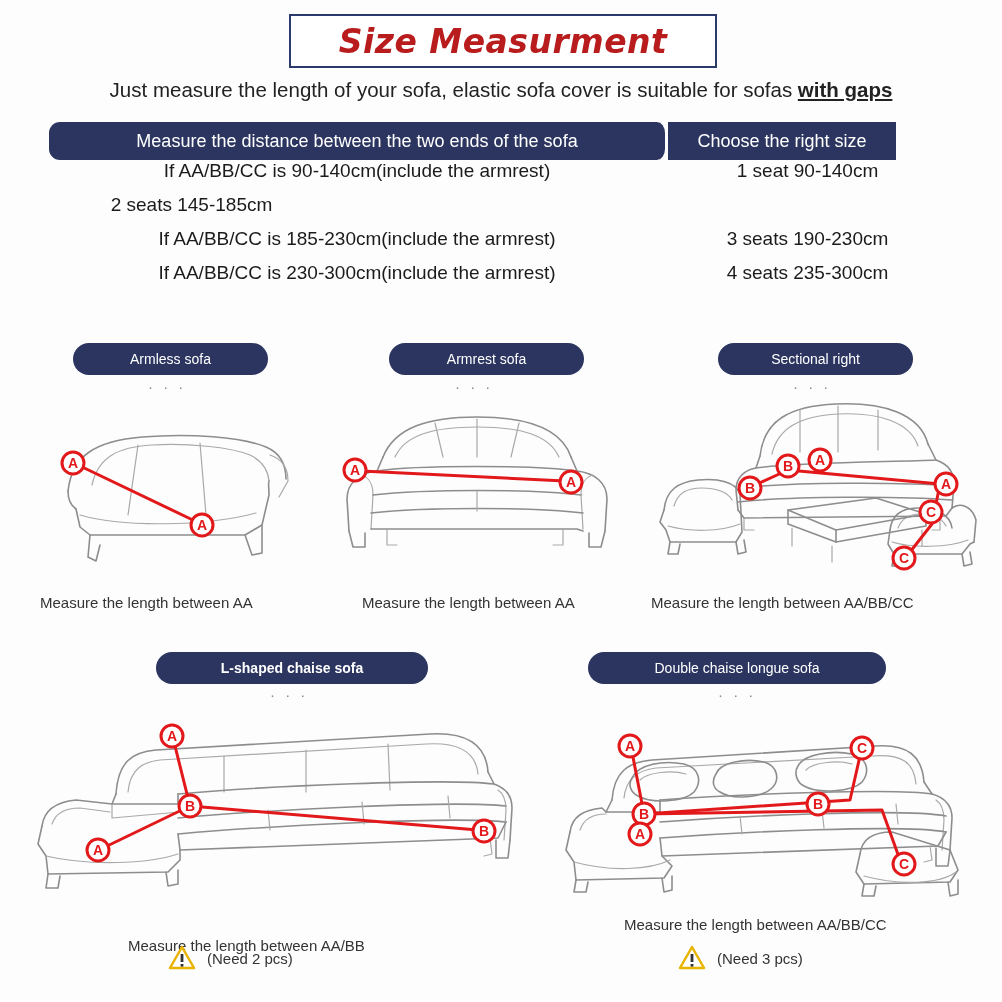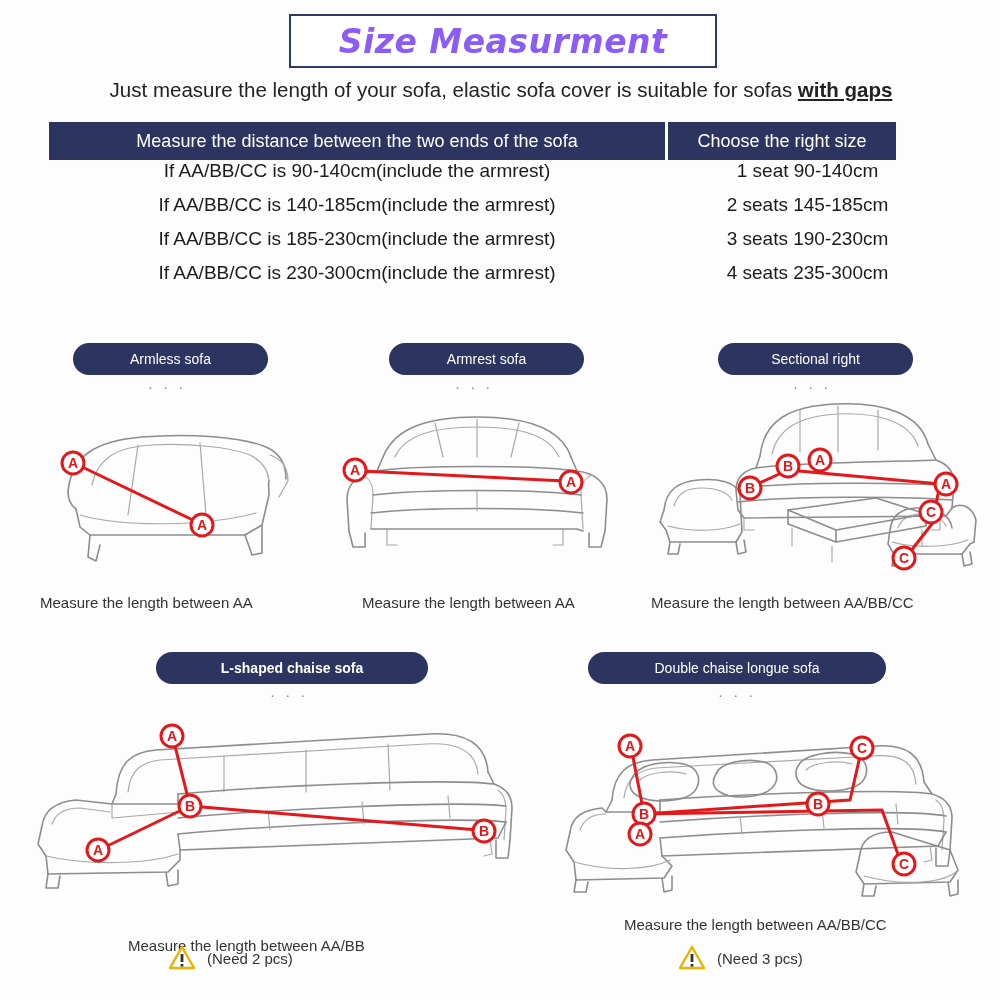--- a/index.html
+++ b/index.html
@@ -33,21 +33,21 @@
     background: #ffffff;
     display: flex;
     align-items: center;
     justify-content: center;
   }
   .title-text {
     font-family: "DejaVu Sans", sans-serif;
     font-weight: bold;
     font-style: italic;
     font-size: 33px;
-    color: #8b5cf6;
+    color: #b91c1c;
     letter-spacing: 0.5px;
   }
 
   .subtitle {
     position: absolute;
     left: 0;
     top: 78px;
     width: 1002px;
     text-align: center;
     font-size: 20.5px;
@@ -70,21 +70,21 @@
     height: 38px;
   }
   .th {
     background: #2b3560;
     color: #ffffff;
     font-size: 18px;
     display: flex;
     align-items: center;
     justify-content: center;
   }
-  .th.left { width: 616px; border-right: 3px solid #ffffff; }
+  .th.left { width: 616px; border-right: 3px solid #ffffff; border-radius: 11px; }
   .th.right { width: 228px; }
 
   .trow {
     display: flex;
     height: 34px;
     align-items: flex-start;
   }
   .td {
     font-size: 19px;
     color: #1b1b1b;
@@ -187,21 +187,20 @@
   <div class="table">
     <div class="thead">
       <div class="th left">Measure the distance between the two ends of the sofa</div>
       <div class="th right">Choose the right size</div>
     </div>
     <div class="trow">
       <div class="td left">If AA/BB/CC is 90-140cm(include the armrest)</div>
       <div class="td right">1 seat 90-140cm</div>
     </div>
     <div class="trow">
-      <div class="td left">If AA/BB/CC is 140-185cm(include the armrest)</div>
       <div class="td right">2 seats 145-185cm</div>
     </div>
     <div class="trow">
       <div class="td left">If AA/BB/CC is 185-230cm(include the armrest)</div>
       <div class="td right">3 seats 190-230cm</div>
     </div>
     <div class="trow">
       <div class="td left">If AA/BB/CC is 230-300cm(include the armrest)</div>
       <div class="td right">4 seats 235-300cm</div>
     </div>

